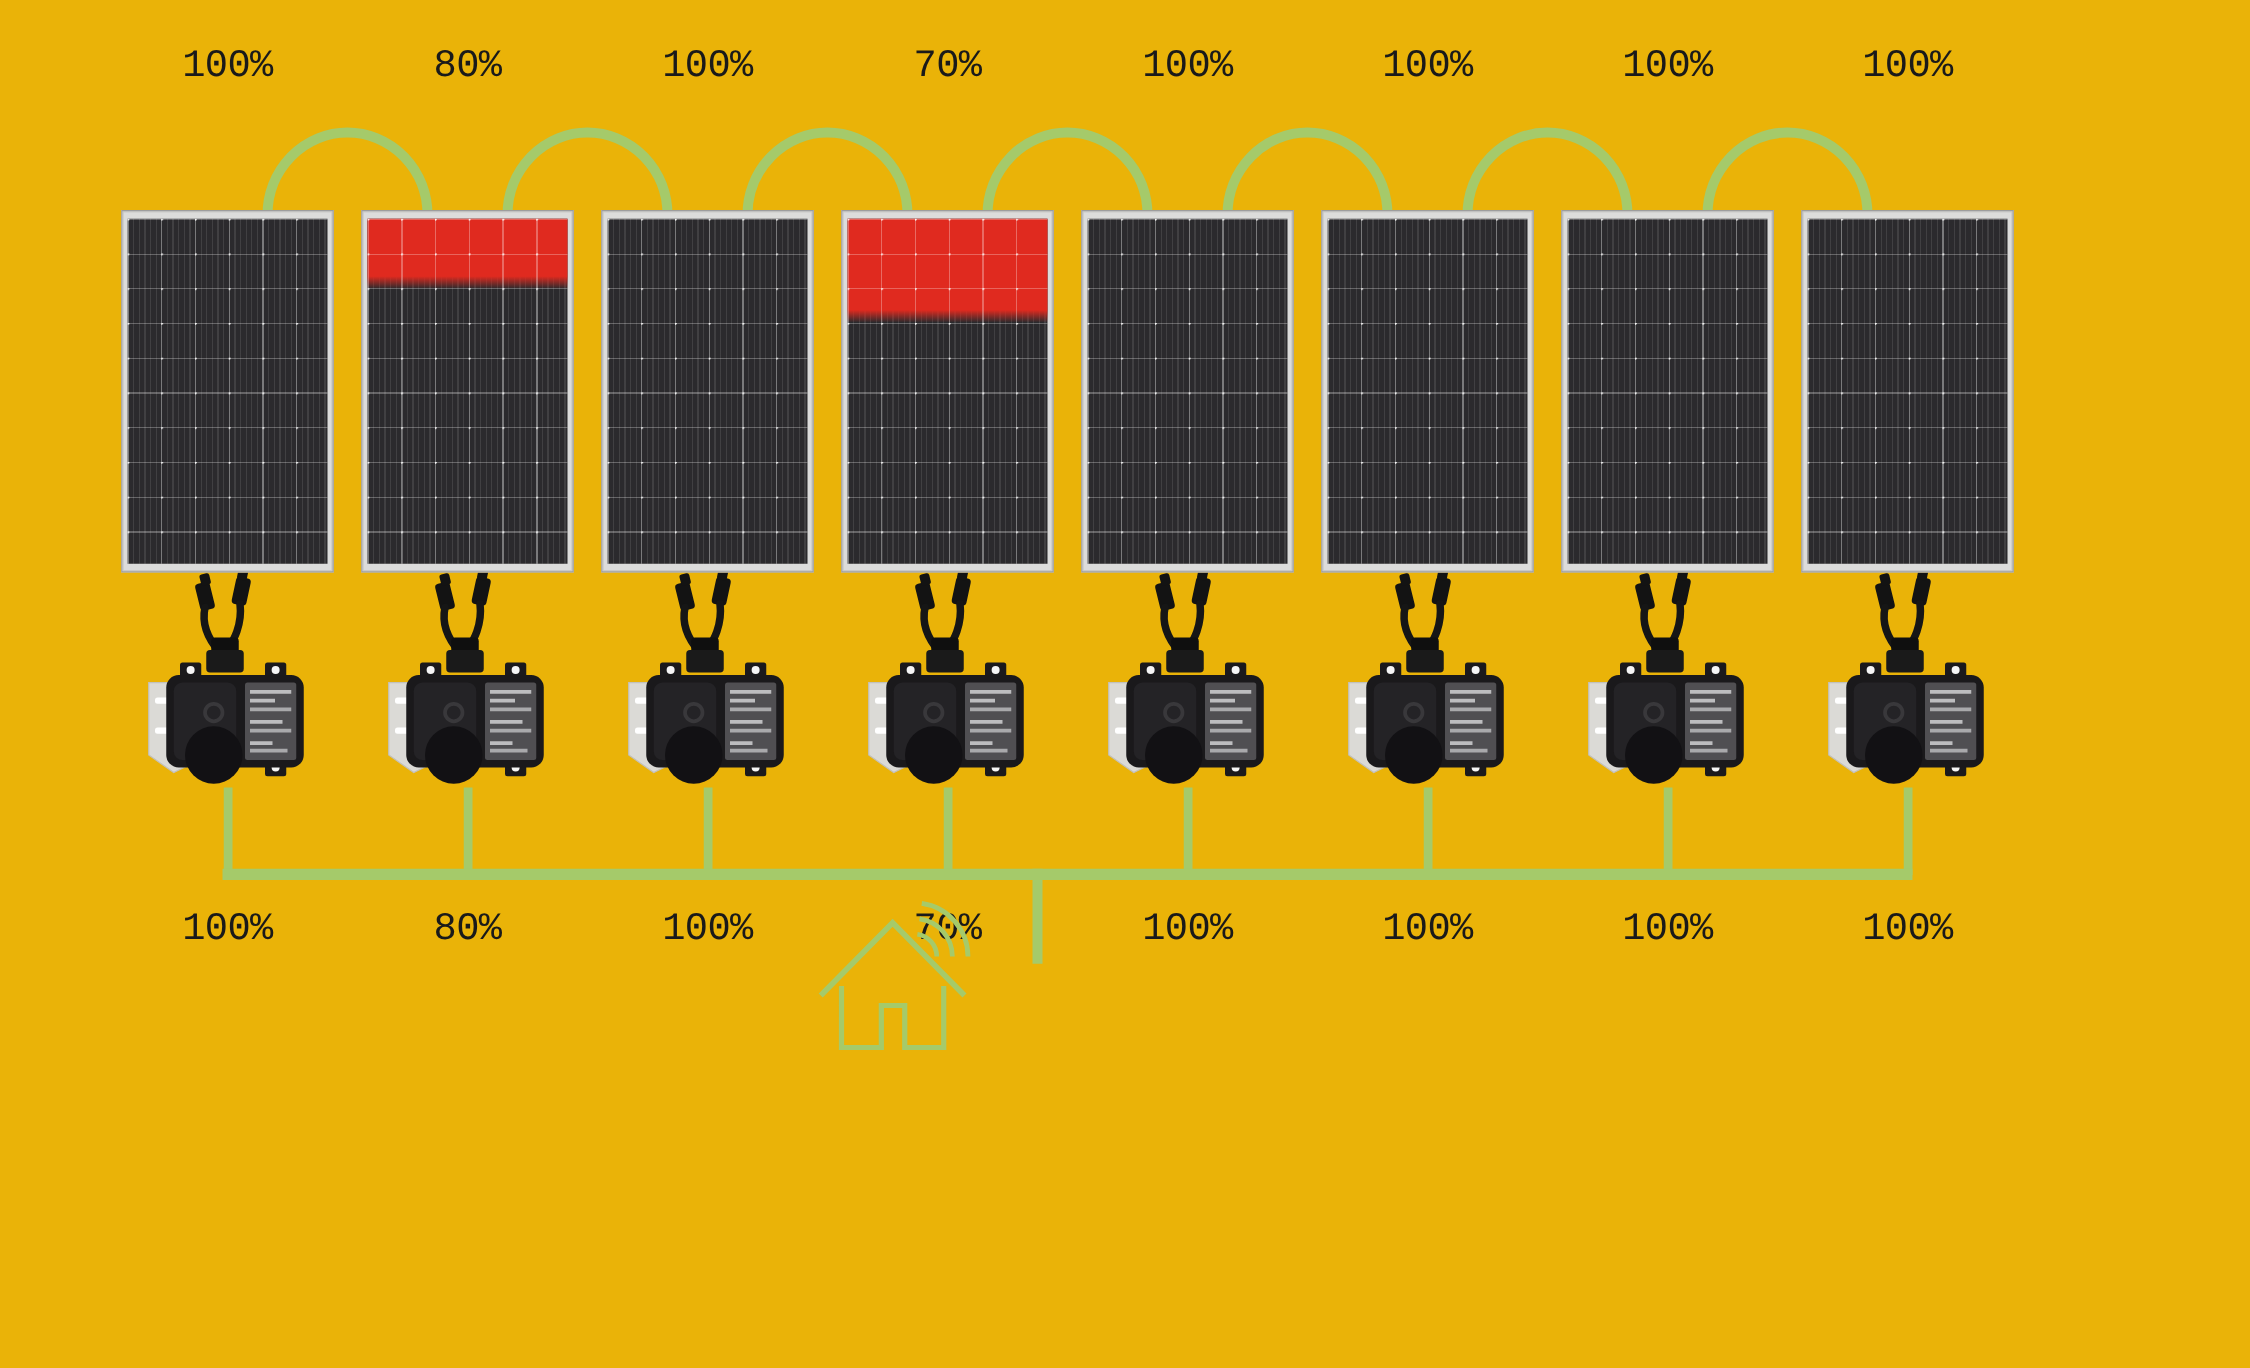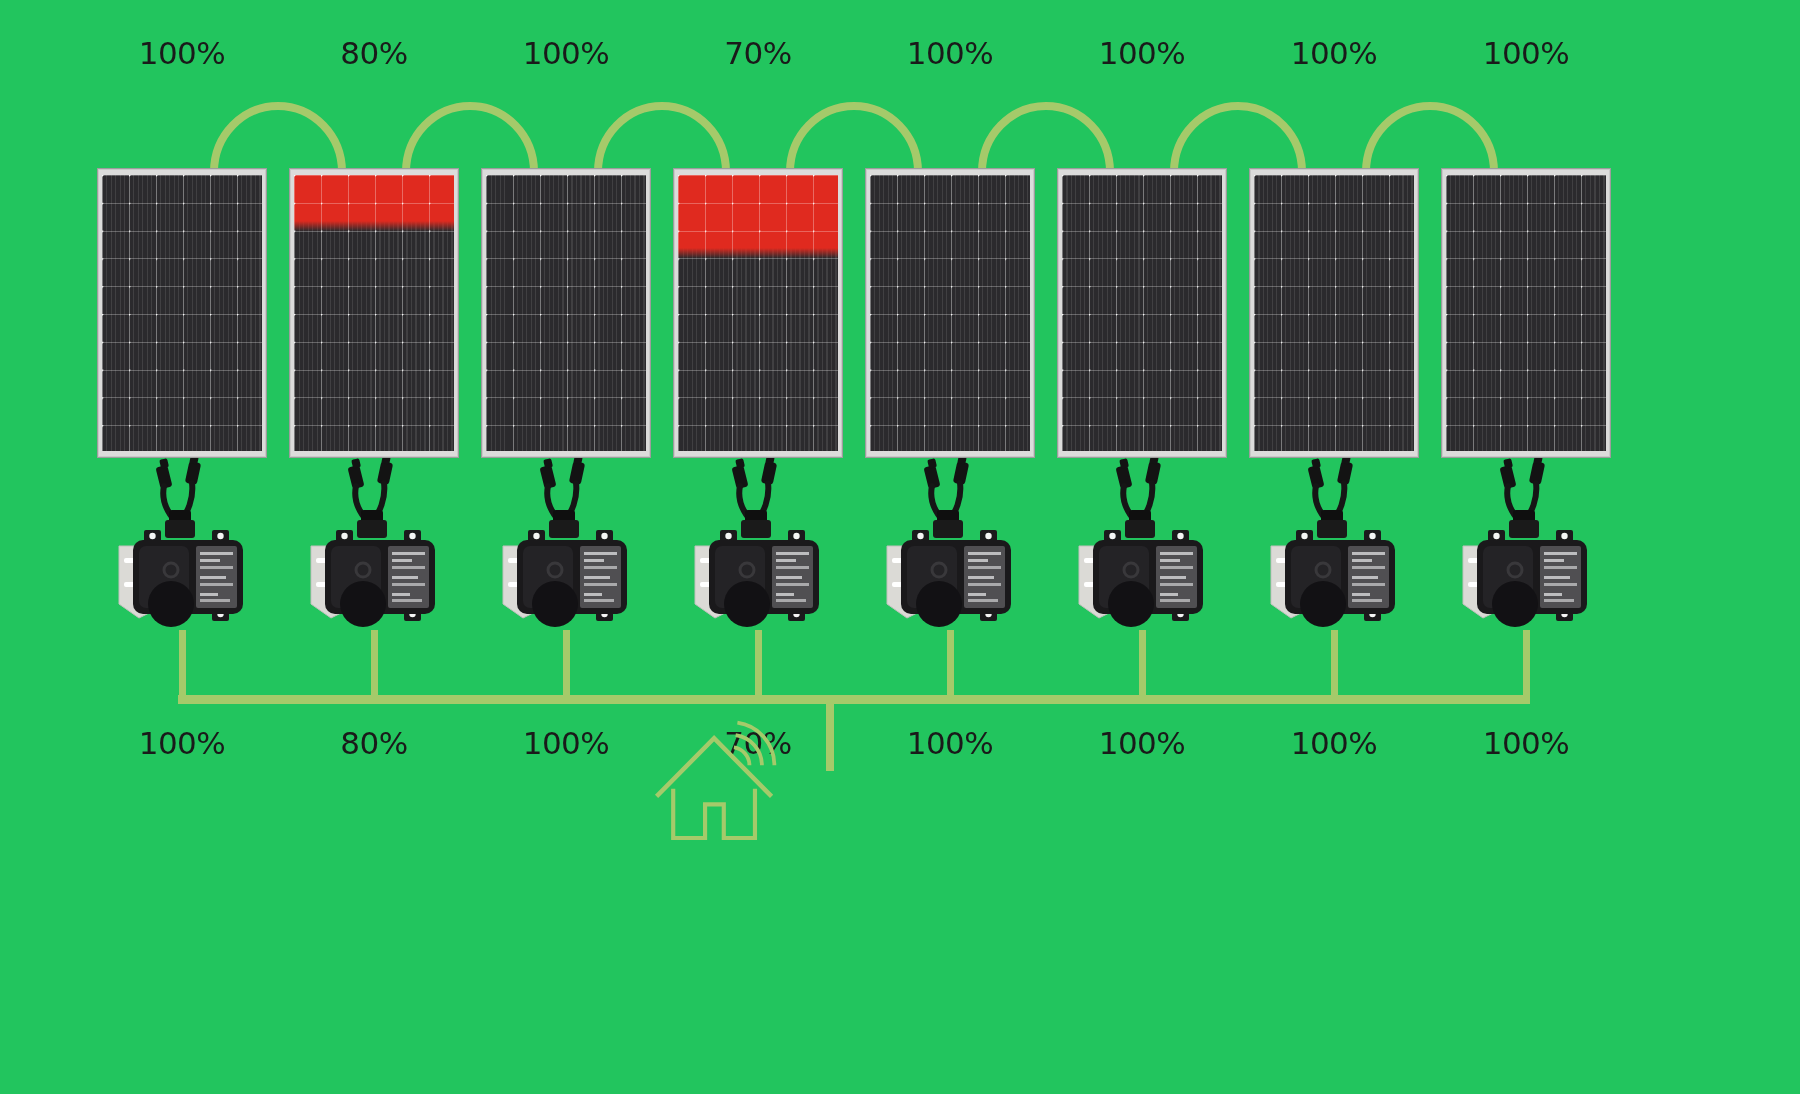--- a/index.html
+++ b/index.html
@@ -68,21 +68,21 @@
   #drop{
     position:absolute;left:826px;top:695px;
     width:8px;height:76px;
     background:var(--green,#a5ca6a);
   }
   #house{position:absolute;left:560px;top:715px;}
 </style>
 </head>
 <body>
 
-<div id="stage" style="--green: #a5ca6a; --red: #e02a1f; --cell: #2b2a2d; background: #22c55e;">
+<div id="stage" style="--green: #a5ca6a; --red: #e02a1f; --cell: #2b2a2d; background: #eab308; font-family: Liberation Mono, monospace;">
 
   <svg id="arcs" width="1800" height="180" viewBox="0 0 1800 180">
     <path id="arcs-path" fill="none" stroke-width="8" stroke-linecap="butt" stroke="#a5ca6a" d="M 214 172 A 64 66 0 0 1 342 172 M 406 172 A 64 66 0 0 1 534 172 M 598 172 A 64 66 0 0 1 726 172 M 790 172 A 64 66 0 0 1 918 172 M 982 172 A 64 66 0 0 1 1110 172 M 1174 172 A 64 66 0 0 1 1302 172 M 1366 172 A 64 66 0 0 1 1494 172 "></path>
   </svg>
 
   <div id="cols">
   <div class="col">
     <div class="pct pct-top">100%</div>
 
     <div class="panel">

